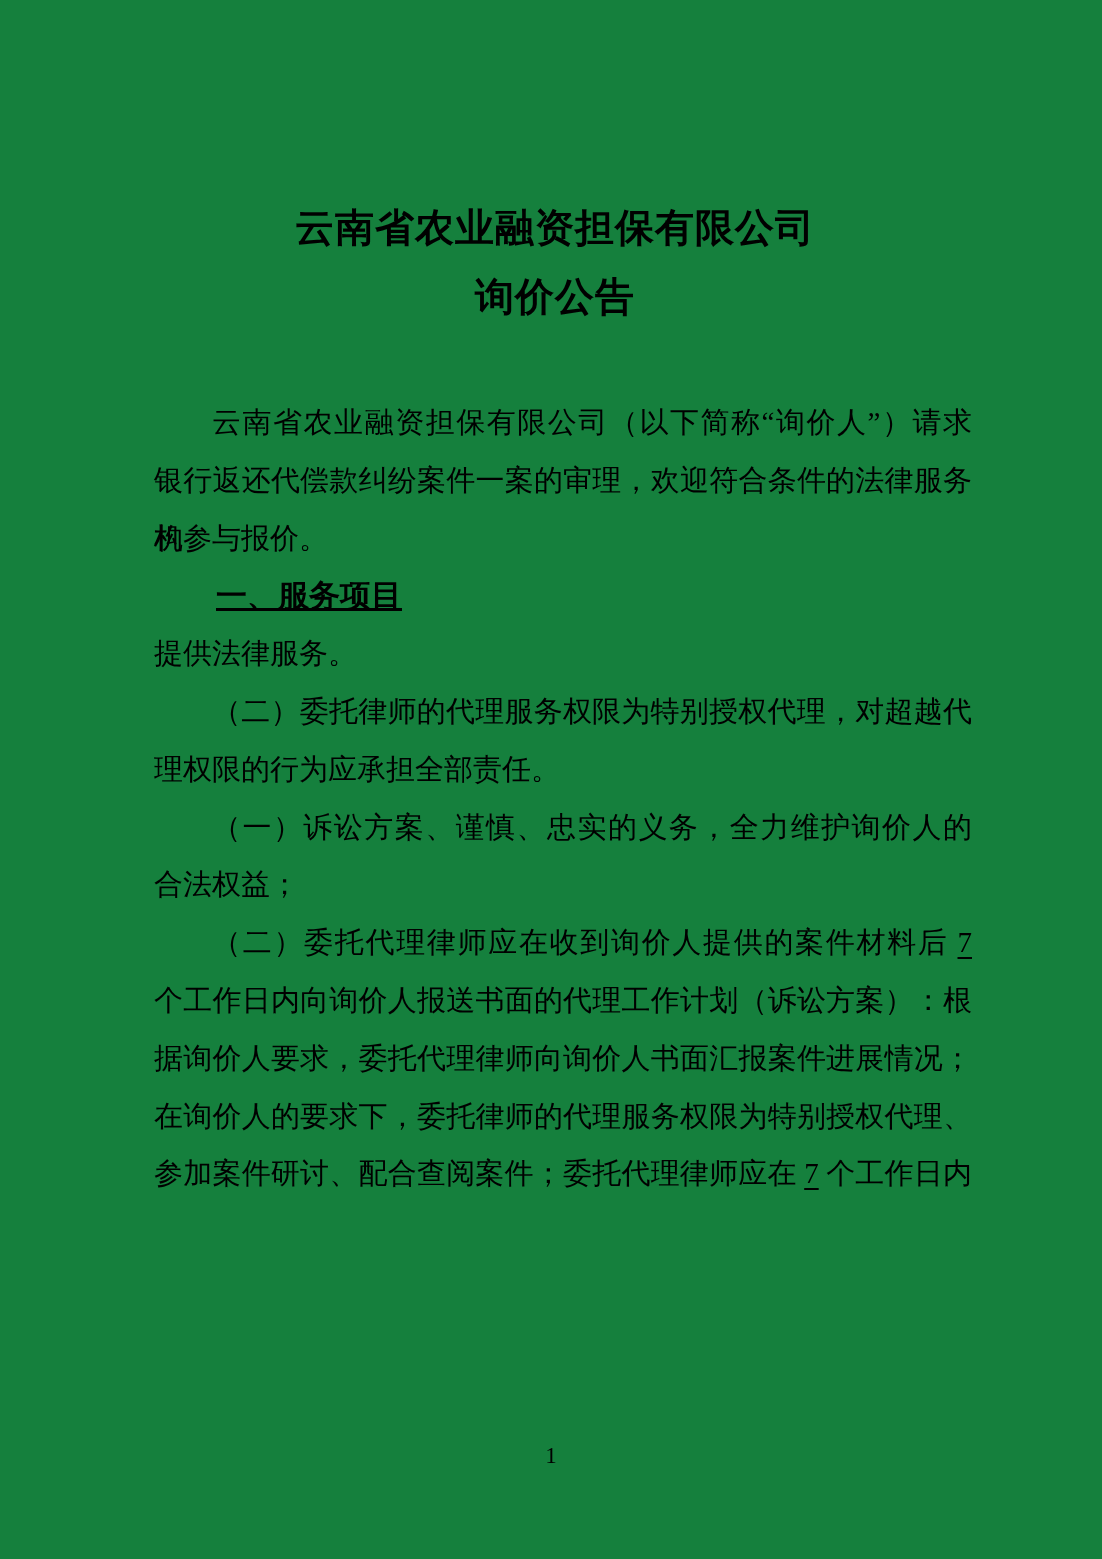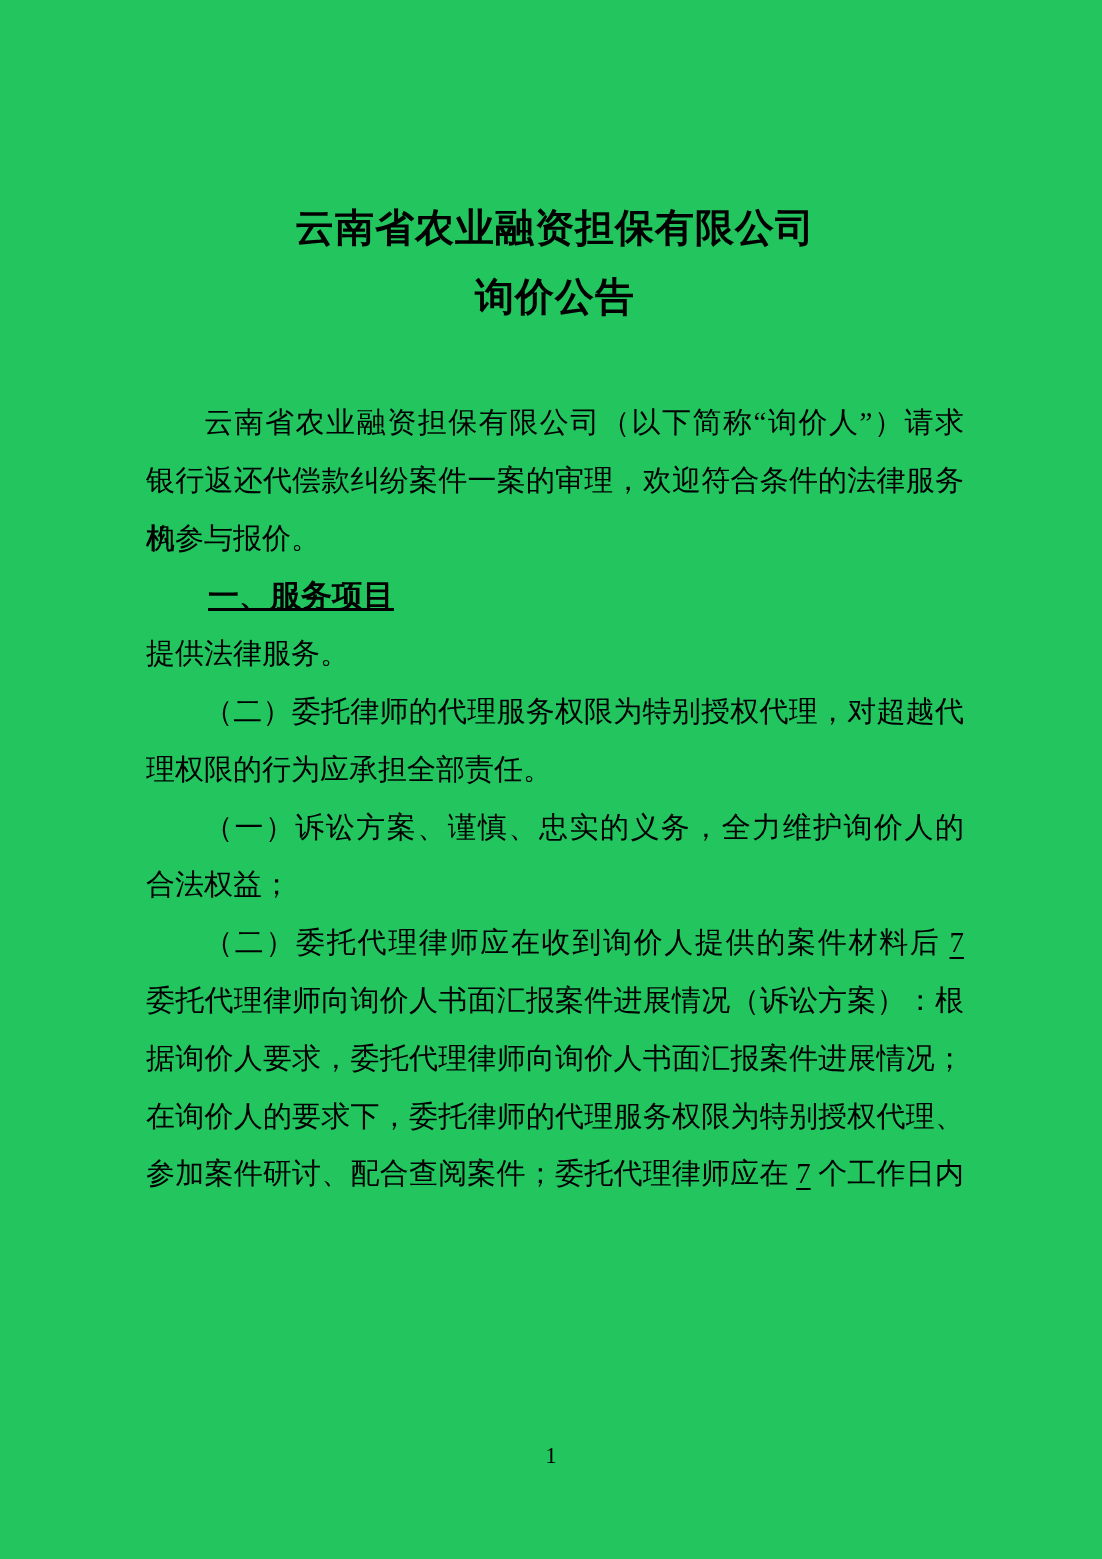--- a/index.html
+++ b/index.html
@@ -4,40 +4,40 @@
 <style>
   html, body {
     margin: 0;
     padding: 0;
     background: #ffffff;
   }
   .page {
     position: relative;
     width: 1102px;
     height: 1559px;
-    background: #22c55e;
+    background: #15803d;
     color: #000000;
     overflow: hidden;
   }
   .title-block {
     position: absolute;
     left: 146px;
     top: 193px;
     width: 818px;
     text-align: center;
     font-family: "Liberation Sans", sans-serif;
     font-weight: 700;
     font-size: 39px;
     line-height: 69px;
     letter-spacing: 1px;
     color: #000000;
   }
   .body-block {
     position: absolute;
-    left: 146px;
+    left: 154px;
     top: 394px;
     width: 818px;
     font-family: "Liberation Serif", serif;
     font-size: 29px;
     line-height: 57.8px;
     color: #000000;
   }
   .line {
     text-align: justify;
     text-align-last: justify;
@@ -88,21 +88,21 @@
       <div class="line indent"><span>云南省农业融资担保有限公司（以下简称“询价人”）请求</span></div>
       <div class="line"><span>银行返还代偿款纠纷案件一案的审理，欢迎符合条件的法律服务机</span></div>
       <div class="line nofill"><span>构参与报价。</span></div>
       <div class="line heading indent nofill"><span>一、服务项目</span></div>
       <div class="line nofill"><span>提供法律服务。</span></div>
       <div class="line indent"><span>（二）委托律师的代理服务权限为特别授权代理，对超越代</span></div>
       <div class="line nofill"><span>理权限的行为应承担全部责任。</span></div>
       <div class="line indent"><span>（一）诉讼方案、谨慎、忠实的义务，全力维护询价人的</span></div>
       <div class="line nofill"><span>合法权益；</span></div>
       <div class="line indent"><span>（二）委托代理律师应在收到询价人提供的案件材料后 </span><span class="u">7</span></div>
-      <div class="line"><span>委托代理律师向询价人书面汇报案件进展情况（诉讼方案）：根</span></div>
+      <div class="line"><span>个工作日内向询价人报送书面的代理工作计划（诉讼方案）：根</span></div>
       <div class="line"><span>据询价人要求，委托代理律师向询价人书面汇报案件进展情况；</span></div>
       <div class="line"><span>在询价人的要求下，委托律师的代理服务权限为特别授权代理、</span></div>
       <div class="line"><span>参加案件研讨、配合查阅案件；委托代理律师应在 </span><span class="u">7</span><span> 个工作日内</span></div>
     </div>
 
   <div class="page-number">1</div>
 
 </div>
 
 </body></html>

